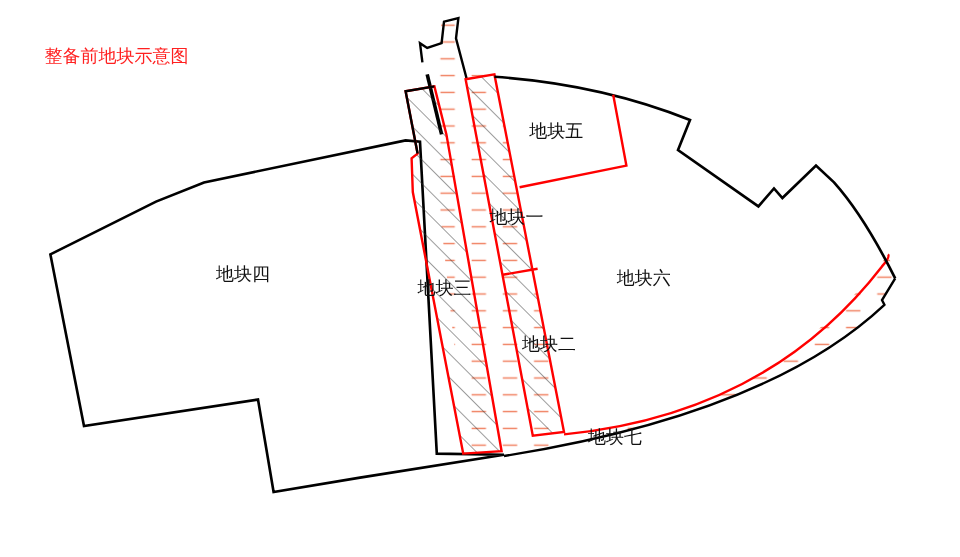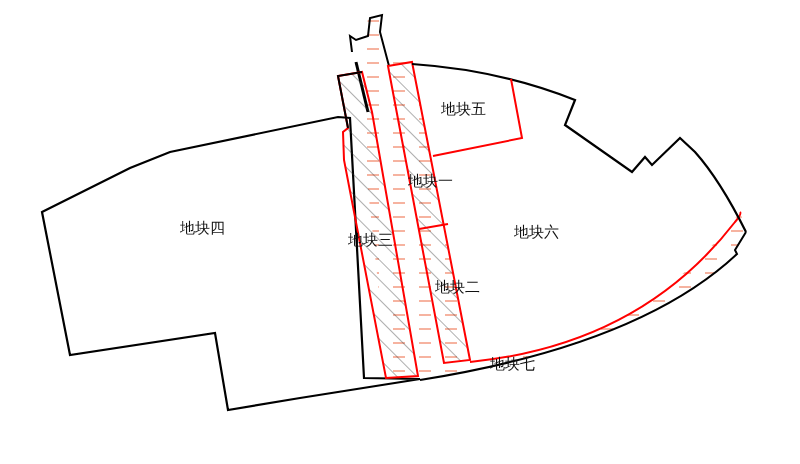--- a/index.html
+++ b/index.html
@@ -5,20 +5,21 @@
     html, body { margin: 0; padding: 0; background: #ffffff; }
     .canvas { position: relative; width: 800px; height: 464px; overflow: hidden; background: #ffffff; }
     .title { position: absolute; left: 37px; top: 38px; font-family: "DejaVu Sans", sans-serif; font-size: 15px; color: #ff2020; letter-spacing: 0px; white-space: nowrap; }
     svg { position: absolute; left: 0; top: 0; }
     .lbl { font-family: "DejaVu Sans", sans-serif; font-size: 15px; fill: #111111; }
   </style>
 </head>
 <body>
 
 <div class="canvas">
+  <div class="title">整备前地块示意图</div>
 
   <svg width="800" height="464" viewBox="0 0 800 464">
     <defs>
       <pattern id="hatch" patternUnits="userSpaceOnUse" width="14" height="14" patternTransform="rotate(-45)">
         <line x1="0" y1="0" x2="0" y2="14" stroke="#333" stroke-width="0.8"></line>
       </pattern>
       <pattern id="dash" patternUnits="userSpaceOnUse" width="26" height="14">
         <line x1="3" y1="7" x2="15" y2="7" stroke="#f08060" stroke-width="1.2"></line>
       </pattern>
     </defs>

